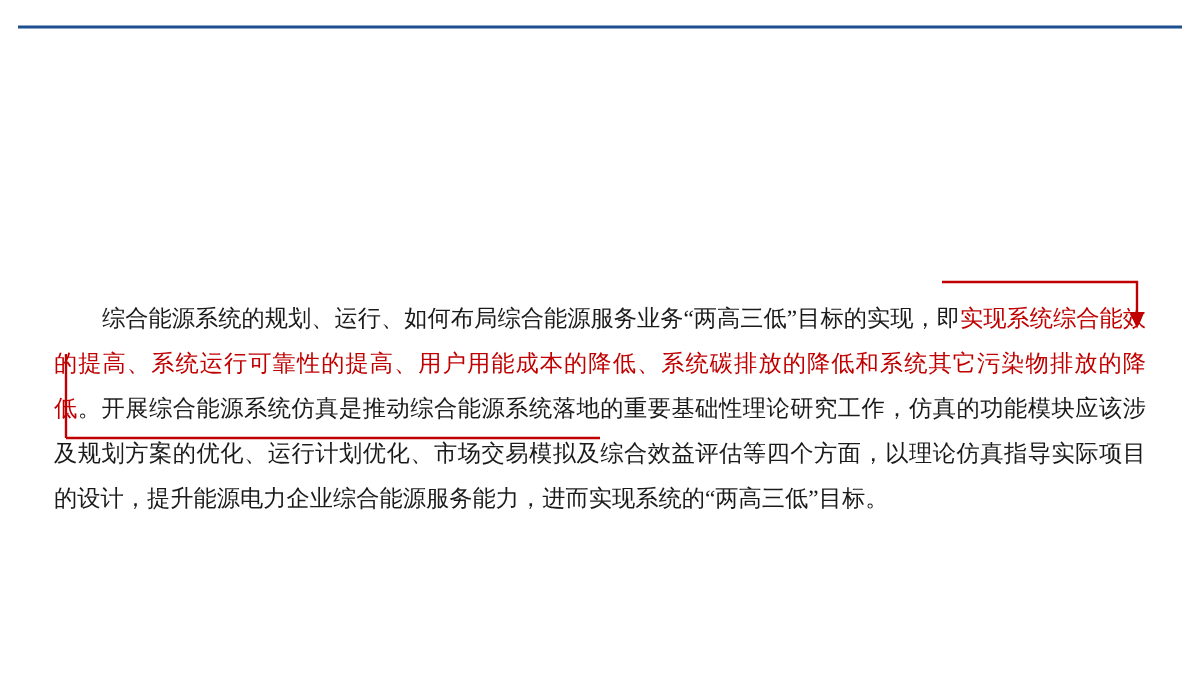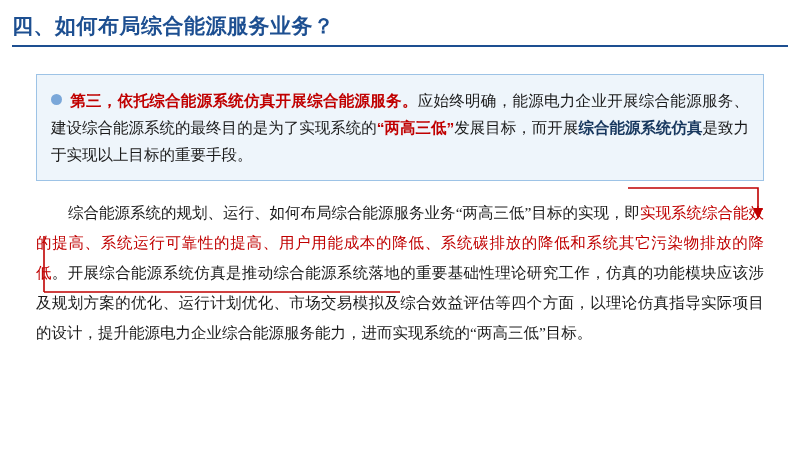--- a/index.html
+++ b/index.html
@@ -109,29 +109,23 @@
     height: 6px;
     background: #ffffff;
   }
 </style>
 </head>
 <body>
 
 <div class="slide">
 
   <div class="title-block">
-    <div class="title-text">四、如何布局综合能源服务业务？</div>
     <div class="title-rule"></div>
   </div>
 
-  <div class="callout">
-    <div class="callout-inner">
-      <span class="bullet-dot"></span><span class="red">第三，</span><span class="red">依托综合能源系统仿真开展综合能源服务。</span><span>应始终明确，能源电力企业开展综合能源服务、建设综合能源系统的最终目的是为了实现系统的</span><span class="red">“两高三低”</span><span>发展目标，而开展</span><span class="b navy">综合能源系统仿真</span><span>是致力于实现以上目标的重要手段。</span>
-    </div>
-  </div>
 
   <div class="body-block">
     <p><span>综合能源系统的规划、运行、如何布局综合能源服务业务“两高三低”目标的实现，即</span><span class="red-plain">实现系统综合能效的提高、系统运行可靠性的提高、用户用能成本的降低、系统碳排放的降低和系统其它污染物排放的降低</span><span>。开展综合能源系统仿真是推动综合能源系统落地的重要基础性理论研究工作，仿真的功能模块应该涉及规划方案的优化、运行计划优化、市场交易模拟及综合效益评估等四个方面，以理论仿真指导实际项目的设计，提升能源电力企业综合能源服务能力，进而实现系统的“两高三低”目标。</span></p>
   </div>
 
   <svg class="annot-svg" viewBox="0 0 800 450">
 
     <path d="M628 188 L758 188 L758 215" fill="none" stroke="#c00000" stroke-width="1.6"></path>
     <path d="M753 208 L758 219 L763 208" fill="#c00000"></path>
 

